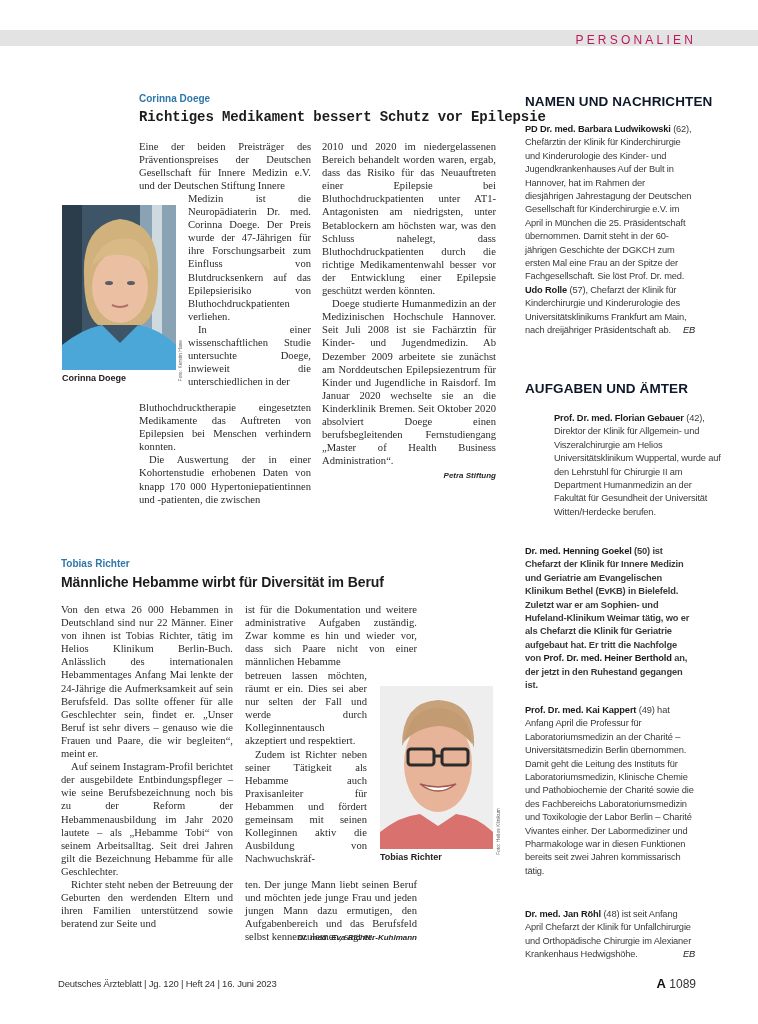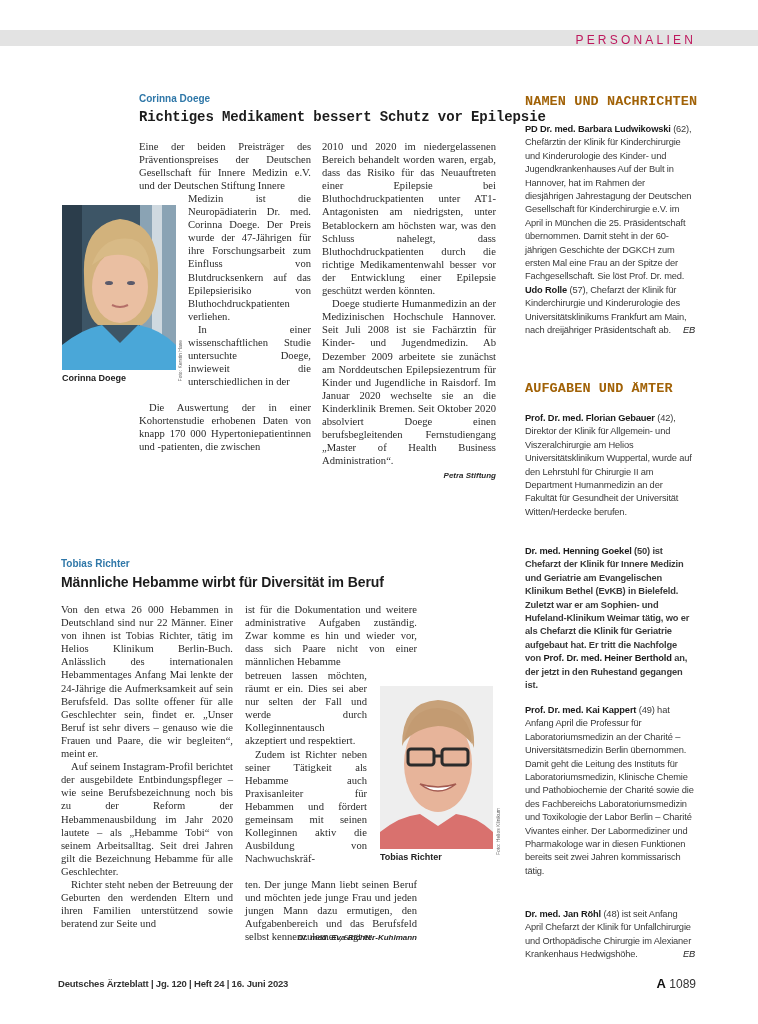--- a/index.html
+++ b/index.html
@@ -14,26 +14,26 @@
 
   .col { position: absolute; font-size: 10.6px; line-height: 13.1px; text-align: justify; hyphens: manual; }
   .col p { text-indent: 0; }
   .col p.indent { text-indent: 10px; }
   .author { font-family: "Liberation Sans", sans-serif; font-style: italic; font-weight: bold; font-size: 8px; float: right; margin-top: 2px; }
 
   .photo { position: absolute; overflow: hidden; }
   .photo-credit { position: absolute; font-family: "Liberation Sans", sans-serif; font-size: 5px; color: #666; writing-mode: vertical-rl; transform: rotate(180deg); }
   .caption { position: absolute; font-family: "Liberation Sans", sans-serif; font-weight: bold; font-size: 9px; color: #222; }
 
-  .side-heading { position: absolute; font-family: Liberation Mono, monospace; font-weight: bold; font-size: 13.5px; color: #a16207; letter-spacing: 0.1px; }
+  .side-heading { position: absolute; font-family: Liberation Sans, sans-serif; font-weight: bold; font-size: 13.5px; color: #0f172a; letter-spacing: 0.1px; }
   .side { position: absolute; left: 525px; width: 170px; font-family: "Liberation Sans", sans-serif; font-size: 9.3px; line-height: 13.4px; color: #3a3a3a; letter-spacing: -0.15px; }
   .side b { color: #1c1c1c; }
   .side .eb { float: right; font-style: italic; font-weight: normal; color: #222; }
 
-  .footer { position: absolute; left: 58px; top: 978px; font-family: "Liberation Sans", sans-serif; font-size: 9.5px; color: #333; letter-spacing: -0.2px; font-weight: bold; }
+  .footer { position: absolute; left: 58px; top: 978px; font-family: "Liberation Sans", sans-serif; font-size: 9.5px; color: #333; letter-spacing: -0.2px; }
   .pagenum { position: absolute; right: 62px; top: 976px; font-family: "Liberation Sans", sans-serif; font-size: 12px; color: #333; }
   .pagenum b { font-size: 13px; color: #111; }
 </style>
 </head>
 <body>
 
 <div class="top-band"></div>
 <div class="section-label">PERSONALIEN</div>
 
 <div class="kicker" style="left:139px; top:93px;">Corinna Doege</div>
@@ -60,20 +60,21 @@
 </div>
 <div class="photo-credit" style="left:177px; top:340px;">Foto: Kerstin Hase</div>
 <div class="caption" style="left:62px; top:373px;">Corinna Doege</div>
 
 <div class="col" style="left:188px; top:192px; width:123px;">
   <p>Medizin ist die Neuropädiaterin Dr. med. Corinna Doege. Der Preis wurde der 47-Jährigen für ihre Forschungsarbeit zum Einfluss von Blutdrucksenkern auf das Epilepsierisiko von Bluthochdruckpatienten verliehen.</p>
   <p class="indent">In einer wissenschaftlichen Studie untersuchte Doege, inwieweit die unterschiedlichen in der</p>
 </div>
 
 <div class="col" style="left:139px; top:401px; width:172px;">
+  <p>Bluthochdrucktherapie eingesetzten Medikamente das Auftreten von Epilepsien bei Menschen verhindern konnten.</p>
   <p class="indent">Die Auswertung der in einer Kohortenstudie erhobenen Daten von knapp 170 000 Hypertoniepatientinnen und -patienten, die zwischen</p>
 </div>
 
 <div class="col" style="left:322px; top:140px; width:174px;">
   <p>2010 und 2020 im niedergelassenen Bereich behandelt worden waren, ergab, dass das Risiko für das Neuauftreten einer Epilepsie bei Bluthochdruckpatienten unter AT1-Antagonisten am niedrigsten, unter Betablockern am höchsten war, was den Schluss nahelegt, dass Bluthochdruckpatienten durch die richtige Medikamentenwahl besser vor der Entwicklung einer Epilepsie geschützt werden könnten.</p>
   <p class="indent">Doege studierte Humanmedizin an der Medizinischen Hochschule Hannover. Seit Juli 2008 ist sie Fachärztin für Kinder- und Jugendmedizin. Ab Dezember 2009 arbeitete sie zunächst am Norddeutschen Epilepsiezentrum für Kinder und Jugendliche in Raisdorf. Im Januar 2020 wechselte sie an die Kinderklinik Bremen. Seit Oktober 2020 absolviert Doege einen berufsbegleitenden Fernstudiengang „Master of Health Business Administration“.</p>
   <span class="author">Petra Stiftung</span>
 </div>
 
 <div class="kicker" style="left:61px; top:558px;">Tobias Richter</div>
@@ -114,21 +115,21 @@
   <p>ten. Der junge Mann liebt seinen Beruf und möchten jede junge Frau und jeden jungen Mann dazu ermutigen, den Aufgabenbereich und das Berufsfeld selbst kennenzulernen, sagt er.</p>
   <span class="author" style="margin-top:-12px;">Dr. med. Eva Richter-Kuhlmann</span>
 </div>
 
 <div class="side-heading" style="left:525px; top:94px;">NAMEN UND NACHRICHTEN</div>
 <div class="side" style="top:123px;">
   <b>PD Dr. med. Barbara Ludwikowski</b><span> (62), Chefärztin der Klinik für Kinderchirurgie und Kinderurologie des Kinder- und Jugendkrankenhauses Auf der Bult in Hannover, hat im Rahmen der diesjährigen Jahrestagung der Deutschen Gesellschaft für Kinderchirurgie e.V. im April in München die 25. Präsidentschaft übernommen. Damit steht in der 60-jährigen Geschichte der DGKCH zum ersten Mal eine Frau an der Spitze der Fachgesellschaft. Sie löst Prof. Dr. med. </span><b>Udo Rolle</b><span> (57), Chefarzt der Klinik für Kinderchirurgie und Kinderurologie des Universitätsklinikums Frankfurt am Main, nach dreijähriger Präsidentschaft ab.</span><span class="eb">EB</span>
 </div>
 
 <div class="side-heading" style="left:525px; top:381px;">AUFGABEN UND ÄMTER</div>
-<div class="side" style="top:412px;">
+<div class="side" style="top:412px;margin-left:29px;">
   <b>Prof. Dr. med. Florian Gebauer</b><span> (42), Direktor der Klinik für Allgemein- und Viszeralchirurgie am Helios Universitätsklinikum Wuppertal, wurde auf den Lehrstuhl für Chirurgie II am Department Humanmedizin an der Fakultät für Gesundheit der Universität Witten/Herdecke berufen.</span>
 </div>
 <div class="side" style="top:545px;font-weight:bold;">
   <b>Dr. med. Henning Goekel</b><span> (50) ist Chefarzt der Klinik für Innere Medizin und Geriatrie am Evangelischen Klinikum Bethel (EvKB) in Bielefeld. Zuletzt war er am Sophien- und Hufeland-Klinikum Weimar tätig, wo er als Chefarzt die Klinik für Geriatrie aufgebaut hat. Er tritt die Nachfolge von </span><b>Prof. Dr. med. Heiner Berthold</b><span> an, der jetzt in den Ruhestand gegangen ist.</span>
 </div>
 <div class="side" style="top:704px;">
   <b>Prof. Dr. med. Kai Kappert</b><span> (49) hat Anfang April die Professur für Laboratoriumsmedizin an der Charité – Universitätsmedizin Berlin übernommen. Damit geht die Leitung des Instituts für Laboratoriumsmedizin, Klinische Chemie und Pathobiochemie der Charité sowie die des Fachbereichs Laboratoriumsmedizin und Toxikologie der Labor Berlin – Charité Vivantes einher. Der Labormediziner und Pharmakologe war in diesen Funktionen bereits seit zwei Jahren kommissarisch tätig.</span>
 </div>
 <div class="side" style="top:908px;">
   <b>Dr. med. Jan Röhl</b><span> (48) ist seit Anfang April Chefarzt der Klinik für Unfallchirurgie und Orthopädische Chirurgie im Alexianer Krankenhaus Hedwigshöhe.</span><span class="eb">EB</span>

